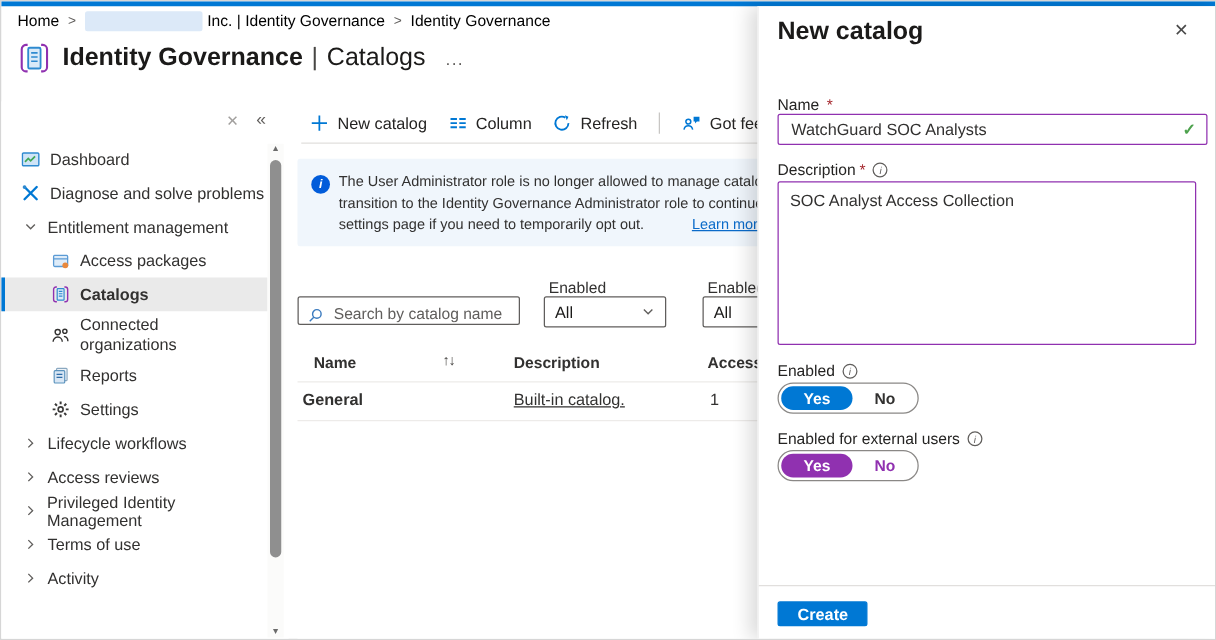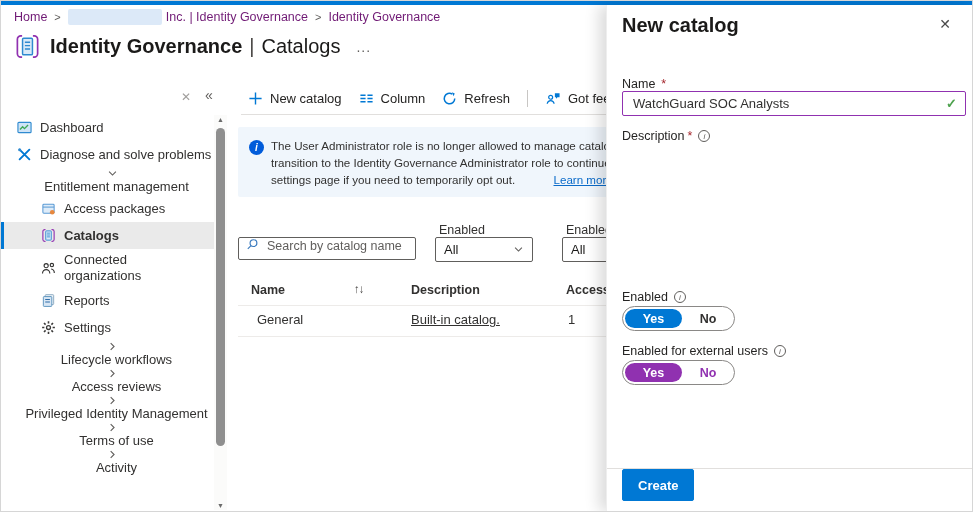--- a/index.html
+++ b/index.html
@@ -3,21 +3,21 @@
 <meta charset="utf-8">
 <style>
   * { box-sizing: border-box; }
   html,body { margin:0; padding:0; }
   body { font-family:"Liberation Sans",sans-serif; background:#fff; }
   .app { position:relative; width:973px; height:512px; background:#fff; overflow:hidden; border:1px solid #d6d6d6; }
   .topbar { position:absolute; top:0; left:0; right:0; height:4px; background:#0078d4; }
 
   
   .breadcrumb { position:absolute; top:8px; left:13px; display:flex; align-items:center; gap:7px; font-size:12.5px; }
-  .crumb { color:#701a75; cursor:pointer; white-space:nowrap; }
+  .crumb { color:#000000; cursor:pointer; white-space:nowrap; }
   .crumb-sep { color:#605e5c; font-size:11px; }
   .redacted { width:94px; height:16px; background:#dce9f8; border-radius:2px; }
   .tenant { display:flex; align-items:center; gap:4px; }
 
   .title-row { position:absolute; top:32px; left:13px; display:flex; align-items:center; }
   .title-icon { width:27px; height:27px; margin-right:9px; }
   .title-main { font-size:20px; font-weight:700; color:#1b1a19; }
   .title-sep { font-size:20px; font-weight:300; color:#484644; margin:0 7px; }
   .title-sub { font-size:20px; color:#1b1a19; }
   .title-more { margin-left:16px; color:#605e5c; font-size:14px; letter-spacing:1px; cursor:pointer; }
@@ -25,21 +25,21 @@
   
   .sidebar { position:absolute; top:80px; left:0; width:230px; bottom:0; background:#fff; }
   .side-close { position:absolute; top:9px; left:180px; color:#a19f9d; font-size:12px; cursor:pointer; }
   .side-collapse { position:absolute; top:6px; left:204px; color:#605e5c; font-size:14px; cursor:pointer; }
   .side-list { position:absolute; top:33px; left:0; width:213px; }
   .side-item { position:relative; display:flex; align-items:center; height:27px; font-size:13px; color:#323130; cursor:pointer; }
   .side-item .ic { width:16px; height:16px; flex:0 0 16px; margin-right:8px; display:flex; align-items:center; justify-content:center; }
   .side-item.lvl1 { padding-left:15px; }
   .side-item.lvl2 { padding-left:39px; }
   .side-item .chev { width:12px; margin-right:7px; color:#605e5c; display:flex; }
-  .side-item.chevitem { padding-left:18px;flex-direction:column; }
+  .side-item.chevitem { padding-left:18px; }
   .side-item.selected { background:#eaeaea; font-weight:700; }
   .side-item.selected::before { content:""; position:absolute; left:0; top:0; bottom:0; width:3px; background:#0078d4; }
   .side-item.tall { height:38px; }
   .side-item.tall .lbl { max-width:128px; line-height:1.25; }
   .side-scroll { position:absolute; top:34px; bottom:1px; left:213px; width:13px; background:#fbfbfa; }
   .scroll-up { position:absolute; top:1px; left:0; right:0; text-align:center; font-size:7px; color:#6b6b6b; cursor:pointer; }
   .scroll-down { position:absolute; bottom:1px; left:0; right:0; text-align:center; font-size:7px; color:#6b6b6b; cursor:pointer; }
   .scroll-thumb { position:absolute; top:13px; left:2px; width:9px; height:318px; background:#8f8f8f; border-radius:5px; cursor:grab; }
 
   
@@ -50,21 +50,21 @@
   .toolbar-divider { position:absolute; top:33px; left:3px; right:0; height:1px; background:#e1dfdd; }
 
   .banner { position:absolute; top:46px; left:0; width:420px; height:70px; background:#f0f6fc; border-radius:2px; }
   .banner-icon { position:absolute; top:13px; left:11px; width:15px; height:15px; border-radius:50%; background:#015cda; color:#fff; font-size:10px; font-weight:700; font-style:italic; display:flex; align-items:center; justify-content:center; }
   .banner-text { position:absolute; top:10px; left:33px; right:2px; font-size:11.6px; color:#323130; line-height:1.48; }
   .banner-line { white-space:nowrap; overflow:hidden; }
   .banner-link { color:#0b6bc9; text-decoration:underline; cursor:pointer;margin-left:35px; }
   .ext-ic { display:inline-block; vertical-align:-1px; margin-left:3px; }
 
   .filter-label { position:absolute; font-size:12.5px; color:#323130; }
-  .search-box { position:absolute; top:156px; left:0; width:178px; height:23px; border:1px solid #605e5c; border-radius:2px; display:flex; align-items:flex-start; gap:6px; padding:0 7px; background:#fff; }
+  .search-box { position:absolute; top:156px; left:0; width:178px; height:23px; border:1px solid #605e5c; border-radius:2px; display:flex; align-items:flex-end; gap:6px; padding:0 7px; background:#fff; }
   .search-box input { border:none; outline:none; flex:1; font-family:inherit; font-size:12.5px; color:#323130; min-width:0; background:transparent; }
   .search-box input::placeholder { color:#605e5c; }
   .dropdown { position:absolute; top:156px; height:25px; border:1px solid #605e5c; border-radius:2px; background:#fff; display:flex; align-items:center; justify-content:space-between; padding:0 8px; font-size:13px; color:#1b1a19; cursor:pointer; }
 
   .th { position:absolute; top:202px; font-size:12.5px; font-weight:700; color:#323130; }
   .th-sort { font-weight:400; color:#484644; font-size:11.5px; letter-spacing:-1px; }
   .thead-line { position:absolute; top:224px; left:0; right:0; height:1px; background:#edebe9; }
   .td { position:absolute; top:231px; font-size:13px; color:#323130; }
   .row-line { position:absolute; top:255px; left:0; right:0; height:1px; background:#edebe9; }
 
@@ -80,21 +80,21 @@
   .valid-check { color:#4ea24e; font-weight:700; font-size:13px; }
   .desc-area { position:absolute; top:140px; left:15px; right:17px; height:131px; border:1px solid #9031b0; border-radius:2px; padding:7px 9px; font-family:inherit; font-size:13px; color:#323130; resize:none; outline:none; }
   .toggle { position:absolute; left:15px; width:113px; height:25px; border:1px solid #8a8886; border-radius:14px; background:#fff; display:flex; align-items:center; cursor:pointer; }
   .tg-yes { margin-left:2px; width:57px; height:19px; border-radius:11px; color:#fff; font-weight:700; font-size:12.5px; display:flex; align-items:center; justify-content:center; }
   .tg-no { flex:1; text-align:center; font-size:12.5px; font-weight:600; }
   .toggle.blue .tg-yes { background:#0078d4; }
   .toggle.blue .tg-no { color:#323130; }
   .toggle.purple .tg-yes { background:#9031b0; }
   .toggle.purple .tg-no { color:#9031b0; }
   .footer-line { position:absolute; bottom:42px; left:0; right:0; height:1px; background:#e1dfdd; }
-  .create-btn { position:absolute; bottom:10px; left:15px; height:32px; padding:0 15px; background:#0078d4; color:#fff; border:1px solid #0078d4; border-radius:2px; font-family:inherit; font-size:13px; font-weight:600; cursor:pointer; }
+  .create-btn { position:absolute; bottom:10px; left:15px; height:20px; padding:0 15px; background:#0078d4; color:#fff; border:1px solid #0078d4; border-radius:2px; font-family:inherit; font-size:13px; font-weight:600; cursor:pointer; }
 </style>
 </head>
 <body>
 
 <div class="app">
   <div class="topbar"></div>
 
   <div class="breadcrumb">
     <span class="crumb">Home</span>
     <span class="crumb-sep">&gt;</span>
@@ -319,21 +319,21 @@
       <span>All</span>
     </div>
 
     <span class="th" style="left:13px;">Name</span>
     <span class="th th-sort" style="left:116px;">↑↓</span>
     <span class="th" style="left:173px;">Description</span>
     <span class="th" style="left:328px;">Access</span>
     <div class="thead-line"></div>
 
     <div>
-      <span class="td" style="left:19px;">General</span>
+      <span class="td" style="left:4px;font-weight:bold;">General</span>
       <span class="td" style="left:173px;text-decoration:underline;">Built-in catalog.</span>
       <span class="td" style="left:330px;">1</span>
     </div>
     <div class="row-line"></div>
   </div>
 
   <div class="panel">
     <div class="panel-title">New catalog</div>
     <div class="panel-close">✕</div>
 
@@ -344,20 +344,21 @@
     <div class="name-wrap">
       <input type="text" value="WatchGuard SOC Analysts" style="">
       <span class="valid-check">✓</span>
     </div>
 
     <div class="f-label" style="top:124px;">
       <span>Description</span>
         <span class="req" style="margin-left:-3px;">*</span>
       <span class="info-ic">i</span>
     </div>
+    <textarea class="desc-area" style="">SOC Analyst Access Collection</textarea>
 
     <div class="f-label" style="top:285px;">
       <span>Enabled</span>
       <span class="info-ic">i</span>
     </div>
     <div class="toggle blue" style="top:301px;">
       <span class="tg-yes">Yes</span>
       <span class="tg-no">No</span>
     </div>
 

